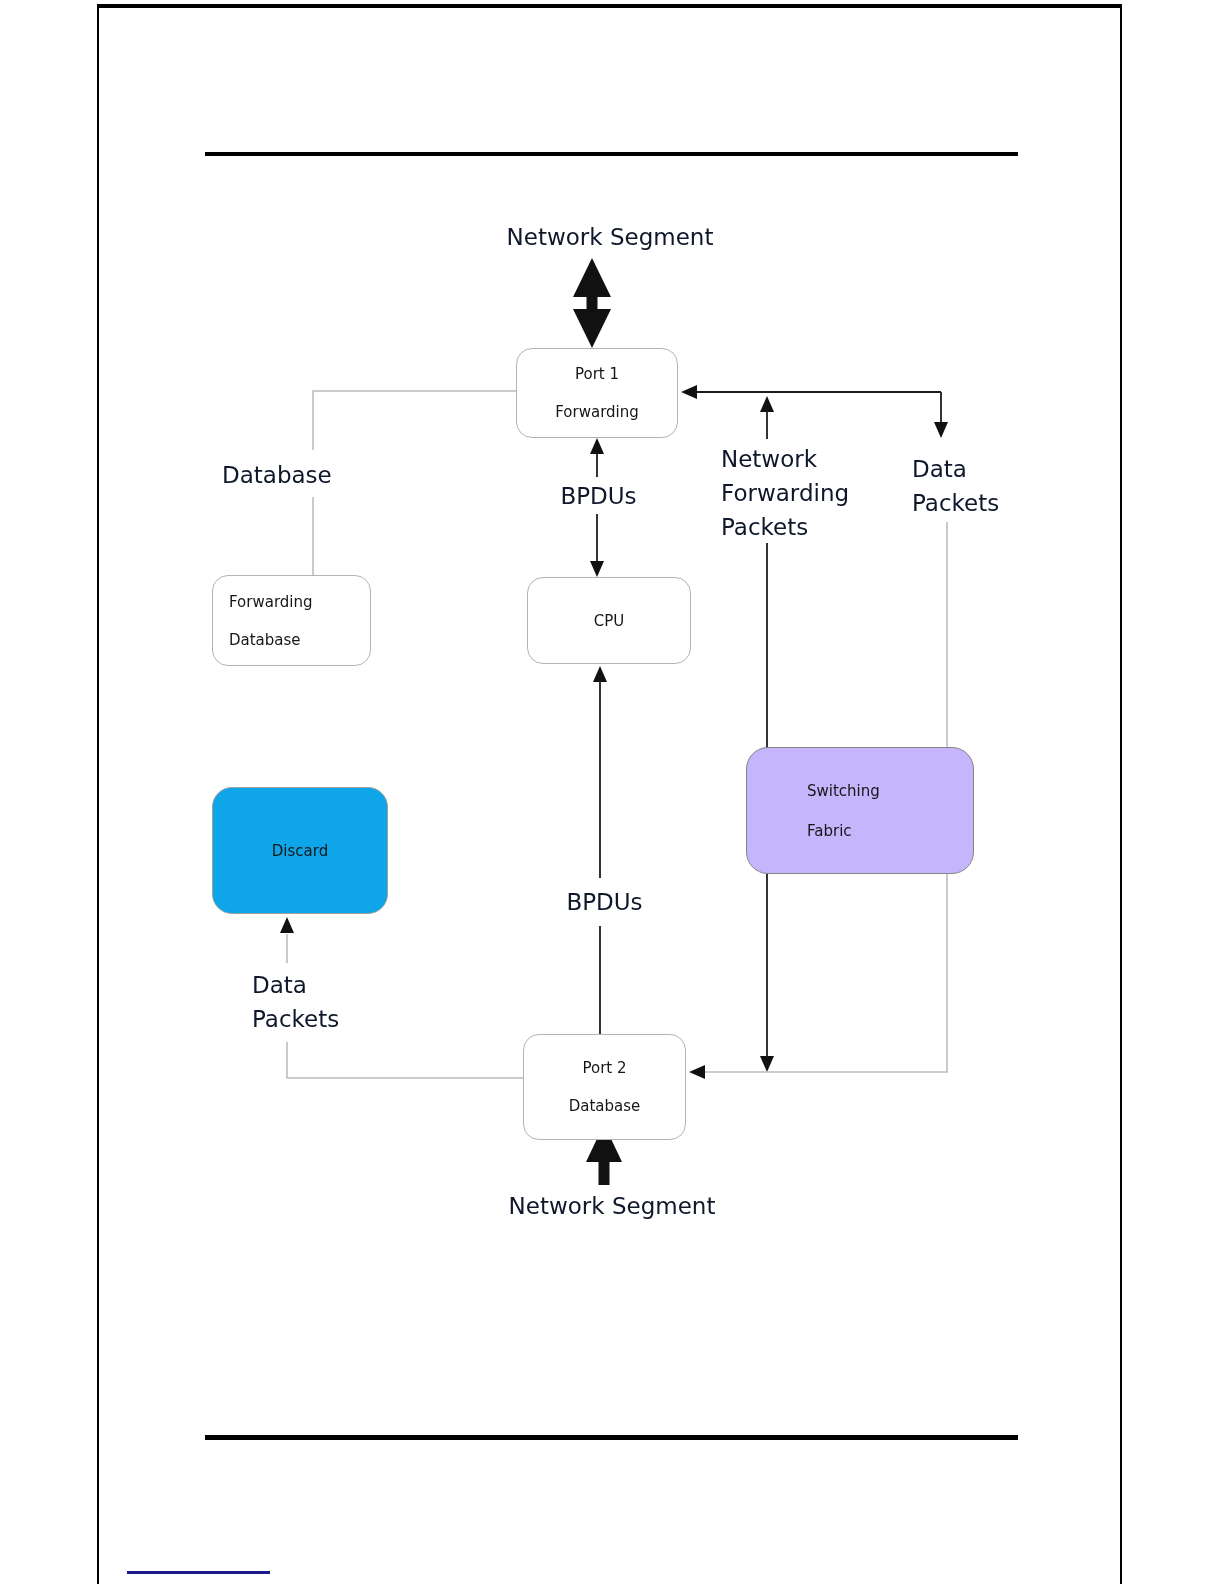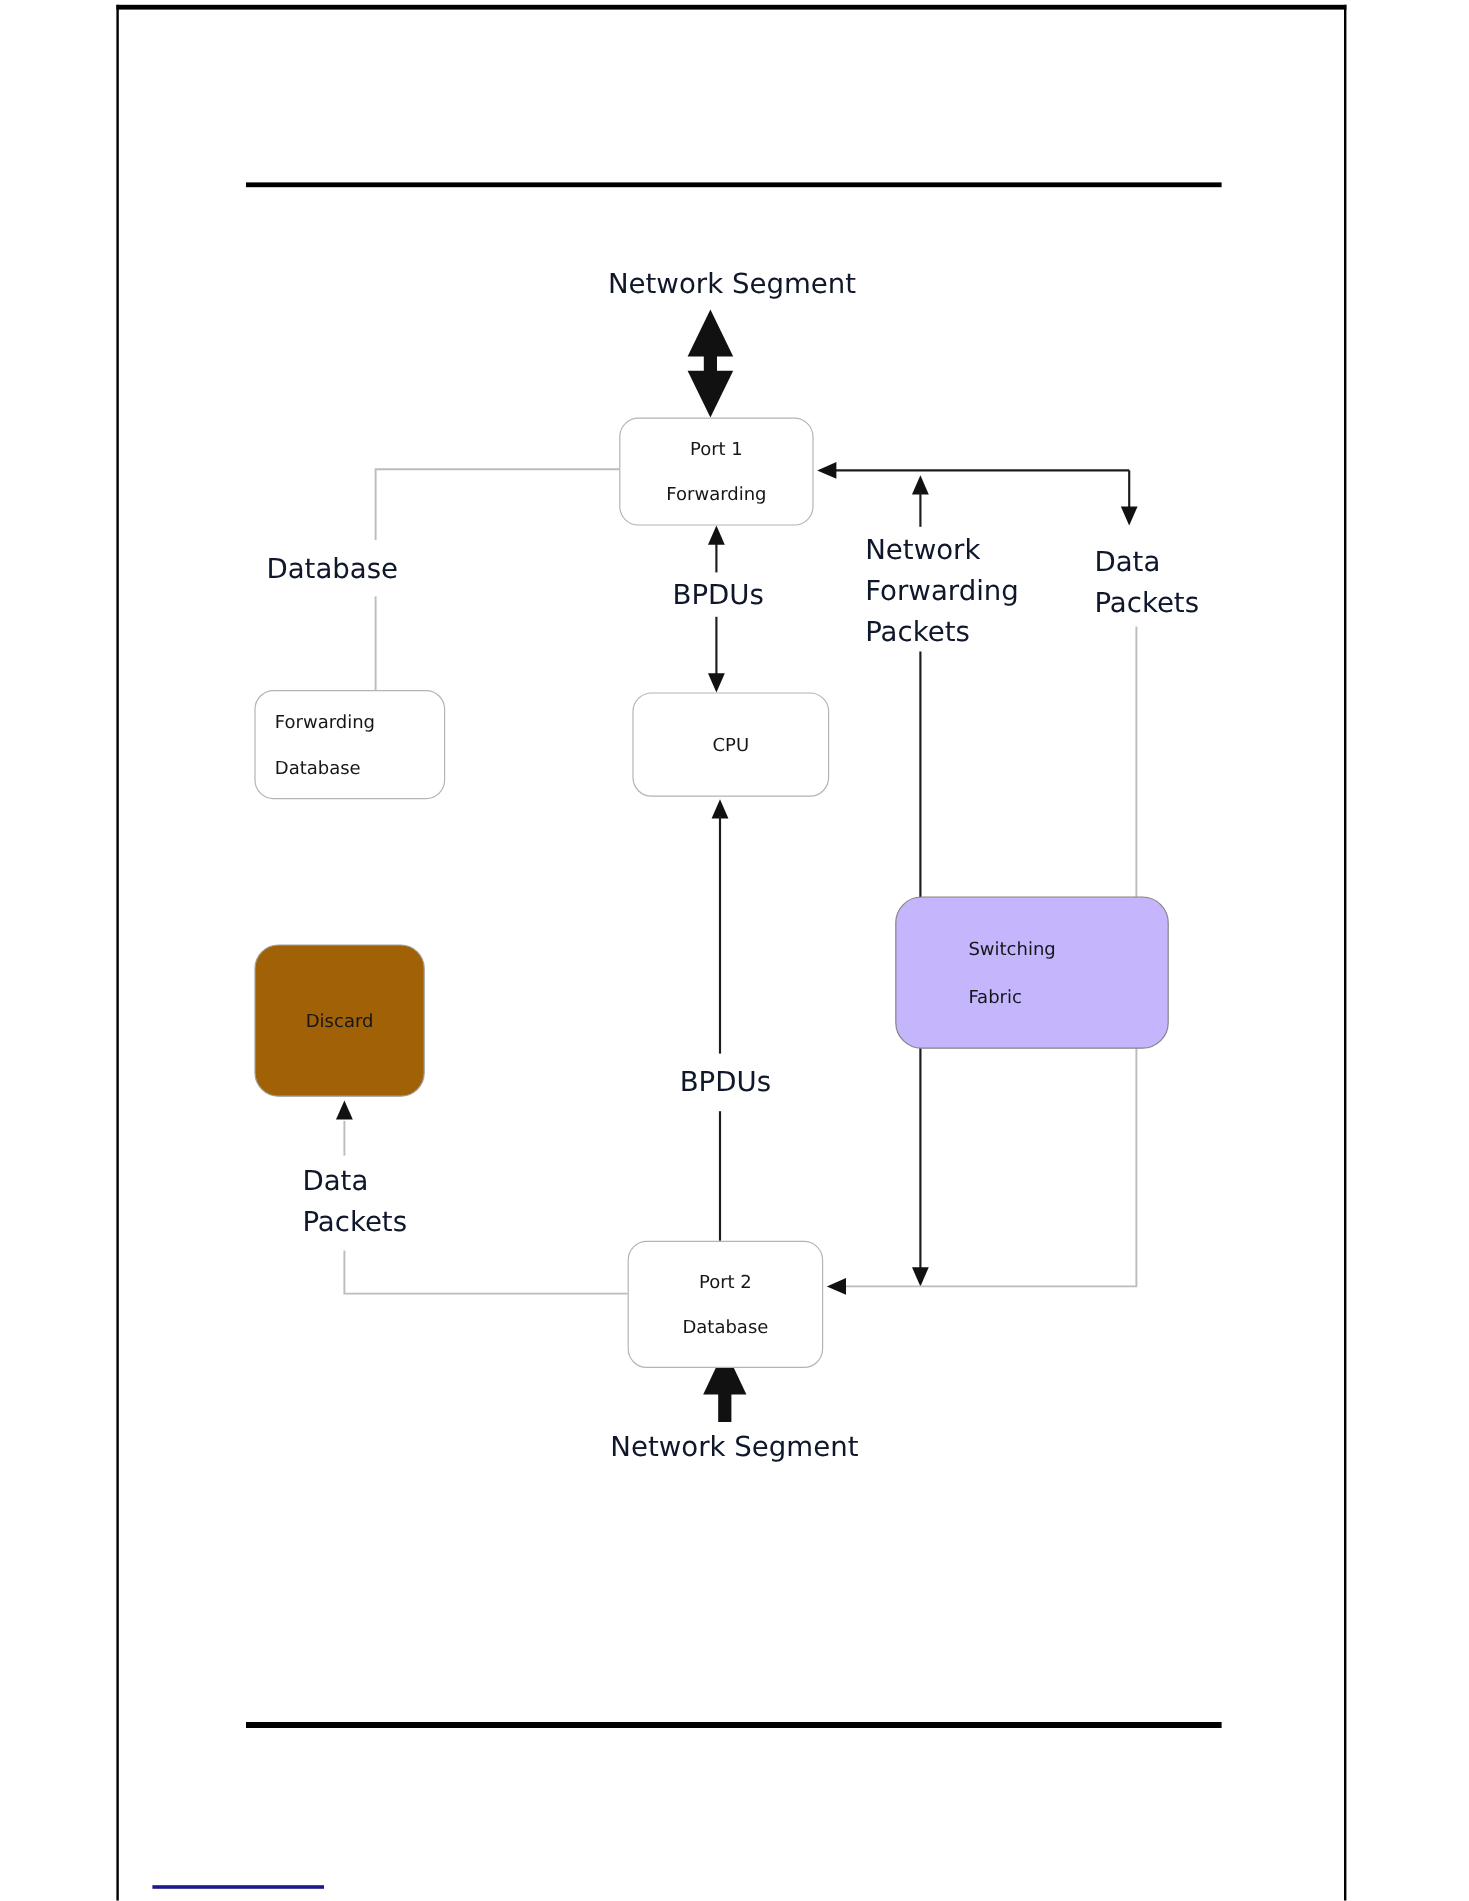--- a/index.html
+++ b/index.html
@@ -44,21 +44,21 @@
     flex-direction: column;
     justify-content: center;
     font-size: 15px;
     line-height: 38px;
     z-index: 3;
     color: #161616;
   }
   .node-port1   { left: 516px; top: 348px; width: 162px; height: 90px; text-align: center; }
   .node-cpu     { left: 527px; top: 577px; width: 164px; height: 87px; text-align: center; }
   .node-fdb     { left: 212px; top: 575px; width: 159px; height: 91px; padding-left: 16px; text-align: left; }
-  .node-discard { left: 212px; top: 787px; width: 142px; height: 127px; background: #a16207; border-color: #a0a0a0; border-radius: 20px; text-align: center; }
+  .node-discard { left: 212px; top: 787px; width: 176px; height: 127px; background: #0ea5e9; border-color: #a0a0a0; border-radius: 20px; text-align: center; }
   .node-fabric  { left: 746px; top: 734px; width: 228px; height: 127px; background: #c4b5fd; border-color: #858585; border-radius: 22px; padding-left: 60px; text-align: left; line-height: 40px; margin-top: 13px; }
   .node-port2   { left: 523px; top: 1034px; width: 163px; height: 106px; text-align: center; }
 
   .lbl {
     position: absolute;
     font-size: 23px;
     line-height: 34px;
     white-space: nowrap;
     z-index: 3;
     color: #0f172a;

